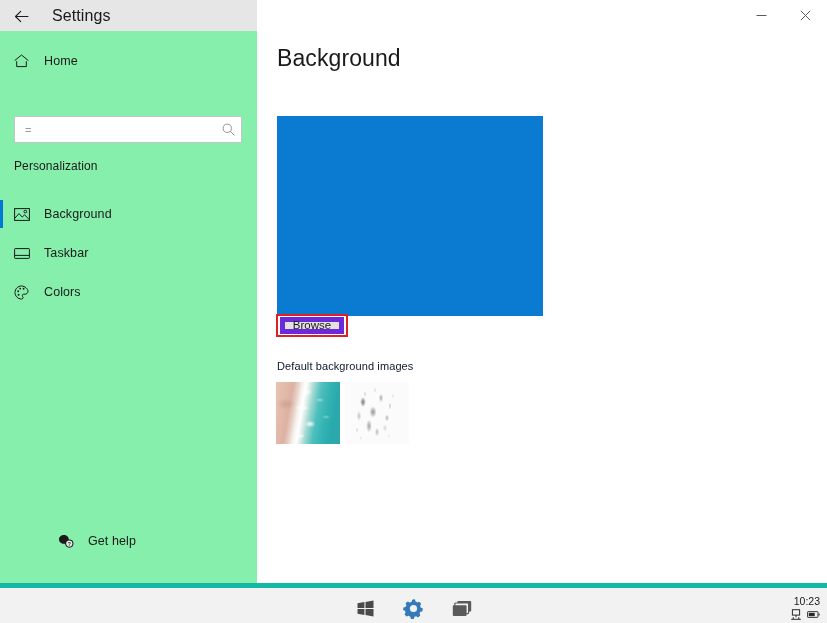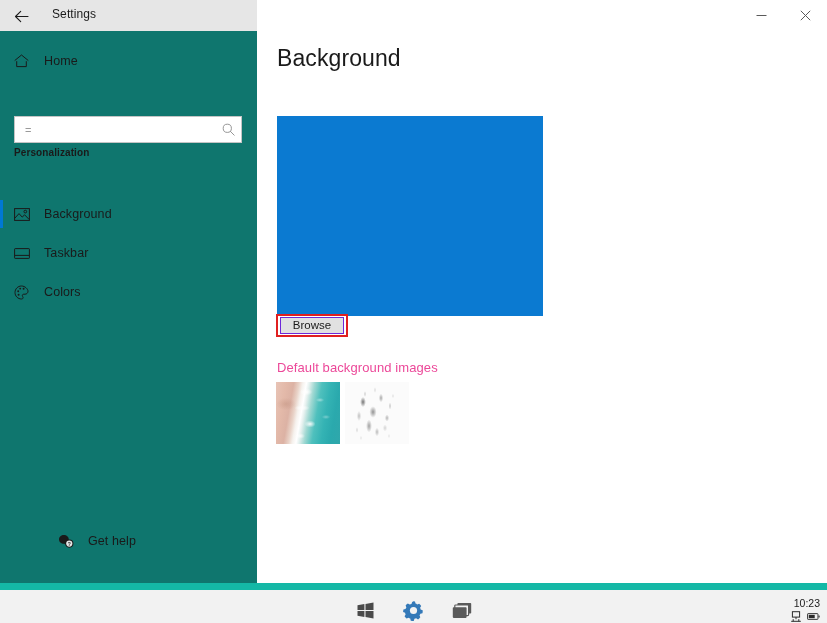--- a/index.html
+++ b/index.html
@@ -18,34 +18,34 @@
   .titlebar { position: absolute; left: 0; top: 0; width: 827px; height: 31px; background: #ffffff; }
   .sidebar-titlebar { position: absolute; left: 0; top: 0; width: 257px; height: 31px; background: #e6e6e6; }
   .back-btn {
     position: absolute; left: 8px; top: 3px; width: 26px; height: 26px;
     display: flex; align-items: center; justify-content: center;
     color: #1a1a1a;
   }
   .back-btn svg { display: block; }
   .app-title {
     position: absolute; left: 52px; top: 7px;
-    font-size: 12px; color: #1a1a1a; letter-spacing: .1px;
+    font-size: 16px; color: #1a1a1a; letter-spacing: .1px;
   }
   .winbtns { position: absolute; right: 0; top: 0; height: 31px; display: flex; }
   .winbtn {
     width: 44px; height: 31px;
     display: flex; align-items: center; justify-content: center;
     color: #5a5a5a; font-size: 12px;
   }
   .winbtn svg { display: block; }
 
   
   .sidebar {
     position: absolute; left: 0; top: 31px; width: 281px; height: 552px;
-    background: #0f766e;
+    background: #86efac;
   }
   .nav-item {
     position: relative; display: flex; align-items: center;
     height: 36px; padding-left: 13px; gap: 14px;
   }
   .nav-item .ico {
     width: 17px; height: 17px; display: flex; align-items: center; justify-content: center;
     color: #1a1a1a; flex: none;
   }
   .nav-item .lbl { font-size: 12.5px; color: #1a1a1a; letter-spacing: .1px; }
@@ -68,22 +68,22 @@
     font-family: "Liberation Sans", sans-serif;
     font-size: 11px; color: #9a9a9a;
     padding: 0 4px 0 10px; height: 100%;
   }
   .search-icon {
     width: 26px; height: 100%; display: flex; align-items: center; justify-content: center;
     color: #7a7a7a;
   }
 
   .section-head {
-    position: absolute; left: 14px; top: 116px;
-    font-size: 10px; font-weight: bold; color: #1a1a1a; letter-spacing: .1px;
+    position: absolute; left: 14px; top: 128px;
+    font-size: 12px; font-weight: normal; color: #1a1a1a; letter-spacing: .1px;
   }
 
   .nav-list { position: absolute; left: 0; top: 165px; width: 257px; }
   .nav-list .nav-item { margin-bottom: 3px; }
 
   .nav-bottom { position: absolute; left: 0; bottom: 16px; width: 257px; }
   .nav-bottom .nav-item { margin-bottom: 8px; margin-left: 44px; }
 
   
   .main { position: absolute; left: 257px; top: 31px; width: 570px; height: 552px; background: #ffffff; }
@@ -98,30 +98,30 @@
   }
 
   .browse-highlight {
     position: absolute; left: 19px; top: 283px;
     width: 72px; height: 23px;
     border: 2px solid #e02020;
   }
   .browse-btn {
     position: absolute; left: 23px; top: 286px;
     width: 64px; height: 17px;
-    background: #e1e1e1; border: 1px solid #6d28d9;
+    background: #e1e1e1; border: 5px solid #6d28d9;
     font-family: "Liberation Sans", sans-serif;
     font-size: 11.5px; color: #1a1a1a;
     display: flex; align-items: center; justify-content: center;
     line-height: 1;
   }
 
   .dbi-label {
     position: absolute; left: 20px; top: 329px;
-    font-size: 13px; color: #ec4899; letter-spacing: .1px; text-align: center;
+    font-size: 11px; color: #0f172a; letter-spacing: .1px; text-align: center;
   }
   .thumbs { position: absolute; left: 19px; top: 351px; display: flex; gap: 5px; }
   .thumb { width: 64px; height: 62px; overflow: hidden; position: relative; }
 
   
   .thumb-beach {
     background:
       linear-gradient(100deg,
         #e8c4b6 0%, #e3b9a9 14%, #dcb2a4 24%,
         #e9d3c8 31%, #f6f2ee 36%, #ffffff 41%,
@@ -158,21 +158,21 @@
       radial-gradient(ellipse 2px 4px at 12px 48px, rgba(160,160,160,.4), rgba(0,0,0,0) 72%),
       radial-gradient(ellipse 2px 3px at 48px 14px, rgba(170,170,170,.35), rgba(0,0,0,0) 72%),
       radial-gradient(ellipse 2px 4px at 30px 8px, rgba(160,160,160,.35), rgba(0,0,0,0) 72%),
       radial-gradient(ellipse 2px 3px at 16px 56px, rgba(175,175,175,.3), rgba(0,0,0,0) 72%),
       radial-gradient(ellipse 2px 3px at 44px 54px, rgba(175,175,175,.3), rgba(0,0,0,0) 72%);
   }
 
   
   .taskbar {
     position: absolute; left: 0; top: 583px; width: 827px; height: 40px;
-    background: #f2f2f2; border-top: 7px solid #14b8a6;
+    background: #f2f2f2; border-top: 5px solid #14b8a6;
   }
   .tb-center {
     position: absolute; left: 50%; top: 0; transform: translateX(-50%);
     height: 40px; display: flex; align-items: center; gap: 22px;
   }
   .tb-icon { width: 26px; height: 26px; display: flex; align-items: center; justify-content: center; }
   .tb-right {
     position: absolute; right: 7px; top: 0; height: 40px;
     display: flex; flex-direction: column; align-items: flex-end; justify-content: center; gap: 1px;
   }

